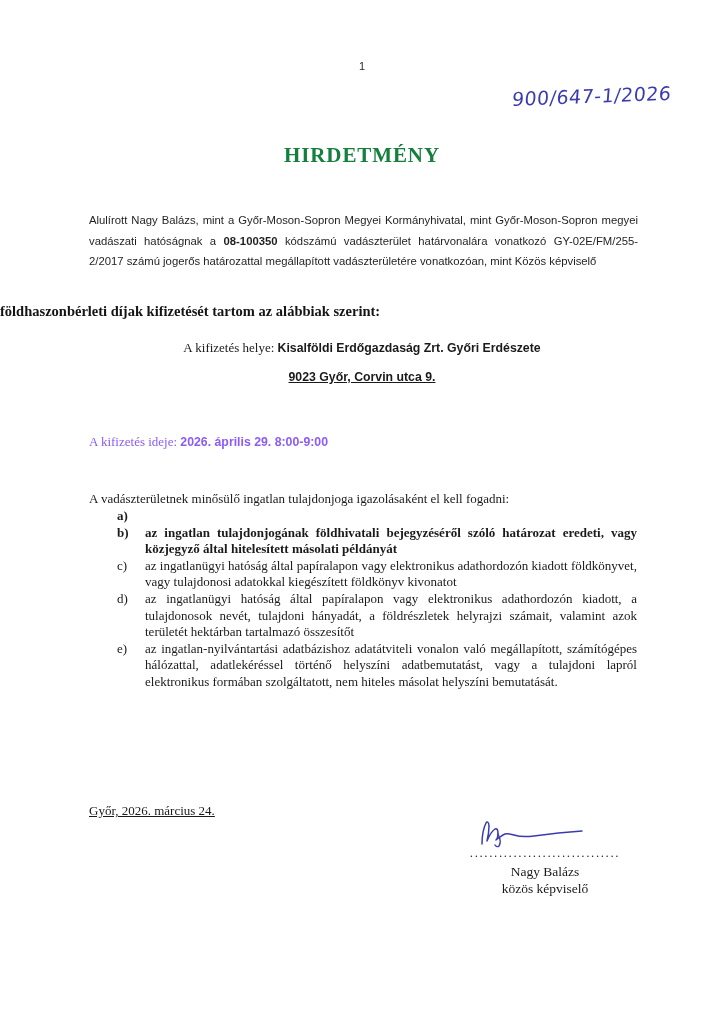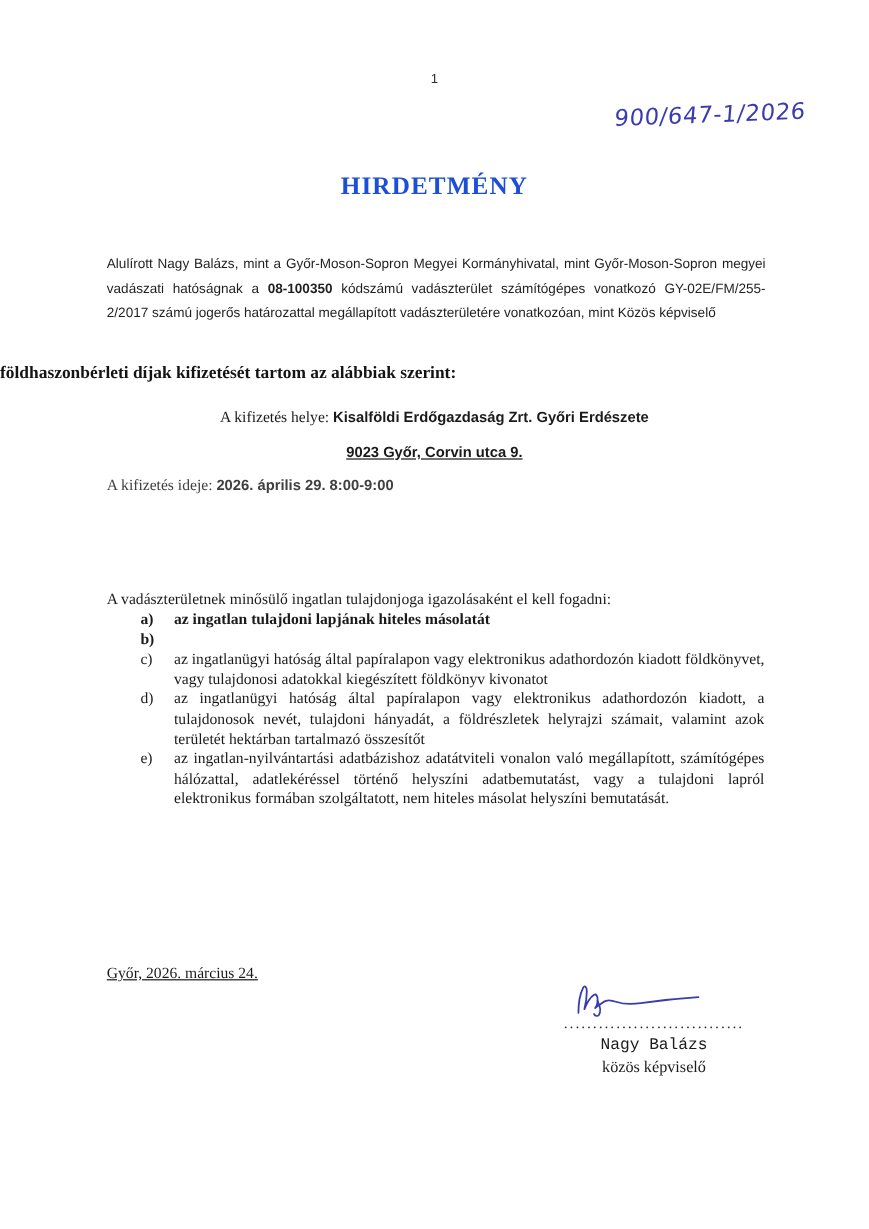--- a/index.html
+++ b/index.html
@@ -52,21 +52,21 @@
   .doc-title {
     position: absolute;
     top: 143px;
     left: 0;
     width: 724px;
     text-align: center;
     font-family: "Liberation Serif", serif;
     font-weight: bold;
     font-size: 21px;
     letter-spacing: 0.9px;
-    color: #1d4ed8;
+    color: #15803d;
   }
 
   
   .intro-para {
     position: absolute;
     top: 199px;
     left: 89px;
     width: 549px;
     text-align: justify;
     font-family: "Liberation Sans", sans-serif;
@@ -115,25 +115,25 @@
     font-family: "Liberation Sans", sans-serif;
     font-weight: bold;
     font-size: 12.3px;
     color: #1a1a1a;
     text-decoration: underline;
   }
 
   
   .pay-time-row {
     position: absolute;
-    top: 396px;
-    left: 89px;
-    font-family: "Liberation Serif", serif;
-    font-size: 13px;
-    color: #404040;
+    top: 434px;
+    left: 89px;
+    font-family: "Liberation Serif", serif;
+    font-size: 13px;
+    color: #8b5cf6;
   }
   .pay-time-row .val {
     font-family: "Liberation Sans", sans-serif;
     font-weight: bold;
     font-size: 12.3px;
   }
 
   
   .accept-intro {
     position: absolute;
@@ -210,21 +210,21 @@
   .signature-dots {
     font-family: "Liberation Serif", serif;
     font-size: 13px;
     letter-spacing: 1.6px;
     color: #2b2b2b;
     line-height: 9px;
     height: 12px;
     overflow: hidden;
   }
   .signer-name {
-    font-family: Liberation Mono, monospace;
+    font-family: Liberation Serif, serif;
     font-size: 13.5px;
     color: #1a1a1a;
     line-height: 17px;
     margin-top: 3px;
   }
   .signer-role {
     font-family: "Liberation Serif", serif;
     font-size: 13.5px;
     color: #1a1a1a;
     line-height: 17px;
@@ -234,41 +234,41 @@
 <body>
 
 <div class="page">
 
   <div class="page-number">1</div>
 
   <div class="handwritten-ref">900/647-1/2026</div>
 
   <div class="doc-title">HIRDETMÉNY</div>
 
-  <p class="intro-para"><span>Alulírott Nagy Balázs, mint a Győr-Moson-Sopron Megyei Kormányhivatal, mint Győr-Moson-Sopron megyei vadászati hatóságnak a </span><b>08-100350</b><span> kódszámú vadászterület számítógépes vonatkozó </span><span>GY-02E/FM/255-2/2017</span><span> számú jogerős határozattal megállapított vadászterületére vonatkozóan, mint Közös képviselő</span></p>
+  <p class="intro-para"><span>Alulírott Nagy Balázs, mint a Győr-Moson-Sopron Megyei Kormányhivatal, mint Győr-Moson-Sopron megyei vadászati hatóságnak a </span><b>08-100350</b><span> kódszámú vadászterület határvonalára vonatkozó </span><span>GY-02E/FM/255-2/2017</span><span> számú jogerős határozattal megállapított vadászterületére vonatkozóan, mint Közös képviselő</span></p>
 
   <div class="declaration">földhaszonbérleti díjak kifizetését tartom az alábbiak szerint:</div>
 
   <div class="pay-place-row"><span>A kifizetés helye:</span>&nbsp;<span class="val">Kisalföldi Erdőgazdaság Zrt. Győri Erdészete</span></div>
 
   <div class="pay-address">9023 Győr, Corvin utca 9.</div>
 
   <div class="pay-time-row"><span>A kifizetés ideje:</span>&nbsp;<span class="val">2026. április 29. 8:00-9:00</span></div>
 
   <div class="accept-intro">A vadászterületnek minősülő ingatlan tulajdonjoga igazolásaként el kell fogadni:</div>
 
   <div class="accept-list">
 
     <div class="accept-item bold">
       <span class="marker">a)</span>
-      <span class="body">az ingatlan tulajdoni lapjának hiteles másolatát</span>
     </div>
 
     <div class="accept-item bold">
       <span class="marker">b)</span>
+      <span class="body">az ingatlan tulajdonjogának földhivatali bejegyzéséről szóló határozat eredeti, vagy közjegyző által hitelesített másolati példányát</span>
     </div>
 
     <div class="accept-item">
       <span class="marker">c)</span>
       <span class="body">az ingatlanügyi hatóság által papíralapon vagy elektronikus adathordozón kiadott földkönyvet, vagy tulajdonosi adatokkal kiegészített földkönyv kivonatot</span>
     </div>
 
     <div class="accept-item">
       <span class="marker">d)</span>
       <span class="body">az ingatlanügyi hatóság által papíralapon vagy elektronikus adathordozón kiadott, a tulajdonosok nevét, tulajdoni hányadát, a földrészletek helyrajzi számait, valamint azok területét hektárban tartalmazó összesítőt</span>

